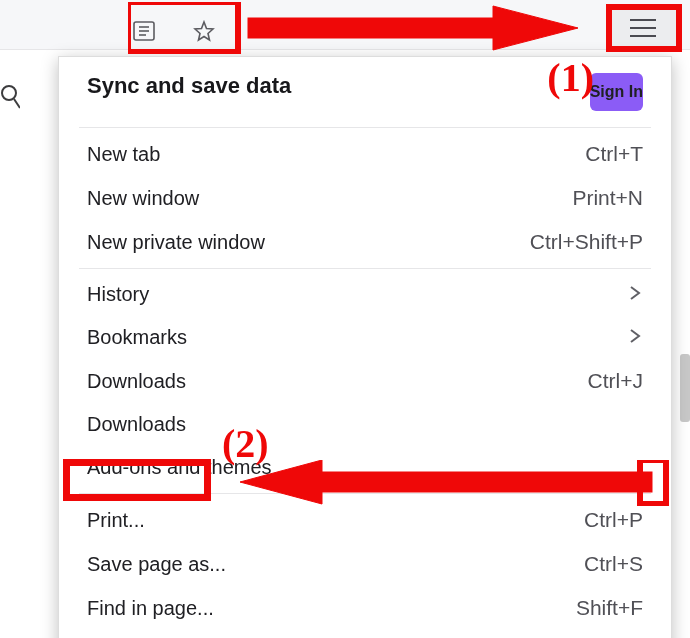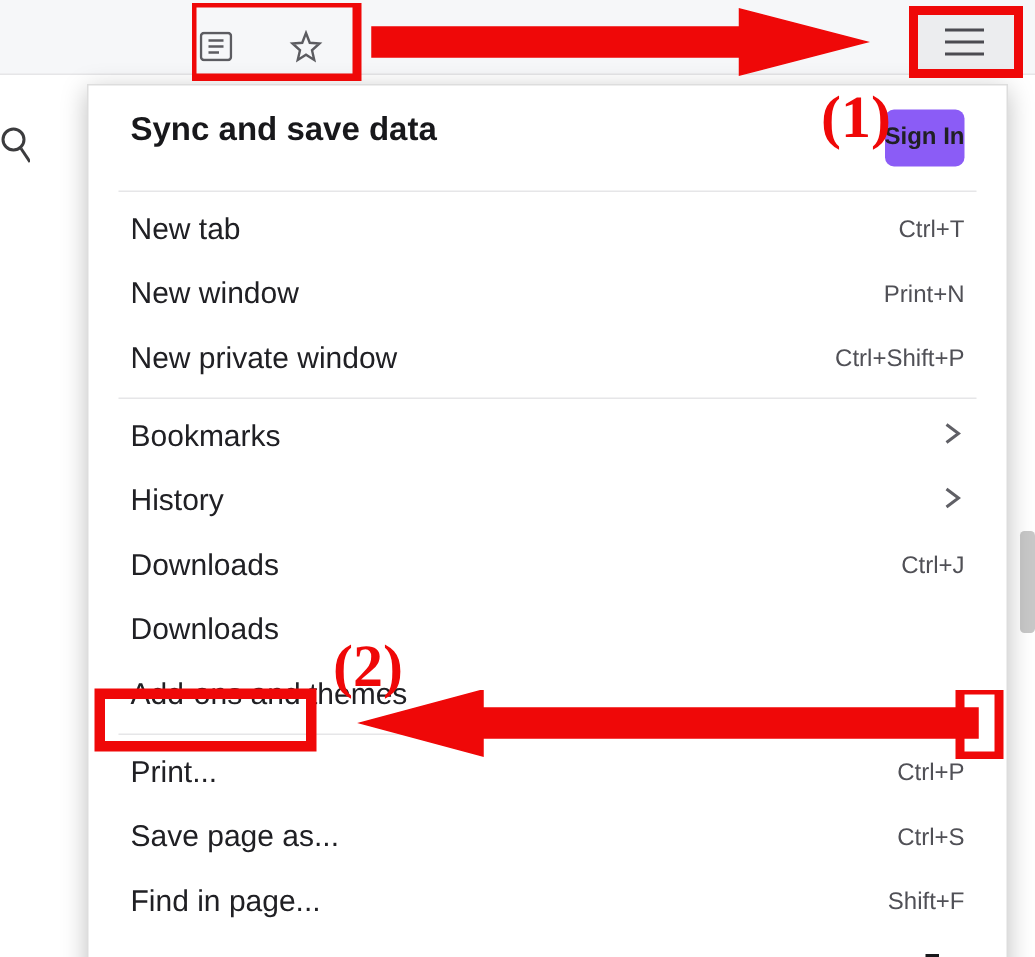--- a/index.html
+++ b/index.html
@@ -87,21 +87,21 @@
   .menu-item {
     display: flex;
     align-items: center;
     justify-content: space-between;
     padding: 10px 28px;
     font-size: 20px;
     color: #202024;
     cursor: pointer;
     white-space: nowrap;
   }
-  .menu-item .shortcut { color: #505056; font-size: 16px; }
+  .menu-item .shortcut { color: #505056; font-size: 21px; }
   .menu-item .chev { color: #606066; }
 
   .zoom-row { gap: 10px; }
   .zoom-ctrls { display:flex; align-items:center; gap:18px; }
   .zbtn {
     width: 30px; height: 30px;
     display:inline-flex; align-items:center; justify-content:center;
     font-size: 22px; color:#606066;
     cursor:pointer;
   }
@@ -181,29 +181,29 @@
     <span class="shortcut">Print+N</span>
   </div>
   <div class="menu-item">
     <span>New private window</span>
     <span class="shortcut">Ctrl+Shift+P</span>
   </div>
 
   <div class="divider"></div>
 
   <div class="menu-item">
-    <span>Bookmarks</span>
+    <span>History</span>
     <span class="chev">
       <svg width="16" height="16">
           <path d="M4 2 L12 8 L4 14" stroke="#606066" fill="none" stroke-width="2"></path>
         </svg>
     </span>
   </div>
   <div class="menu-item">
-    <span>History</span>
+    <span>Bookmarks</span>
     <span class="chev">
       <svg width="16" height="16">
           <path d="M4 2 L12 8 L4 14" stroke="#606066" fill="none" stroke-width="2"></path>
         </svg>
     </span>
   </div>
   <div class="menu-item">
     <span>Downloads</span>
     <span class="shortcut">Ctrl+J</span>
   </div>

